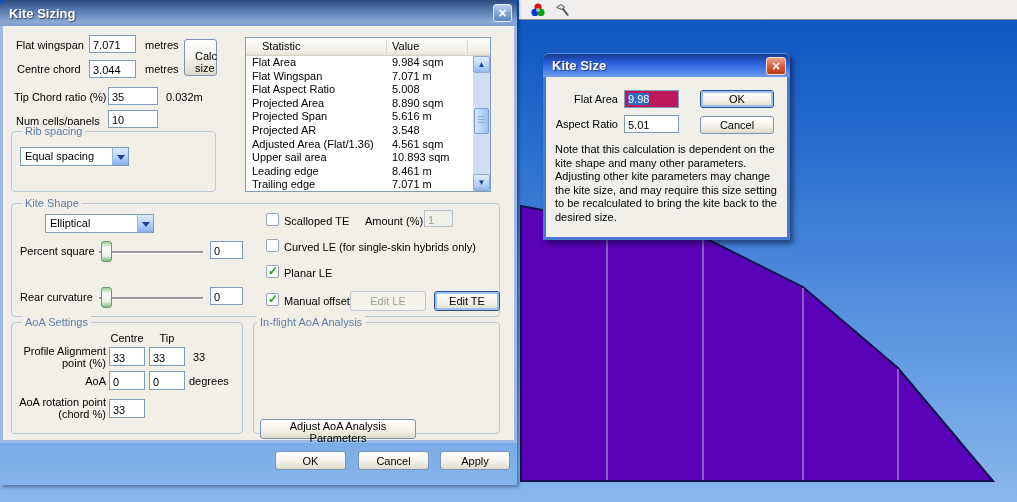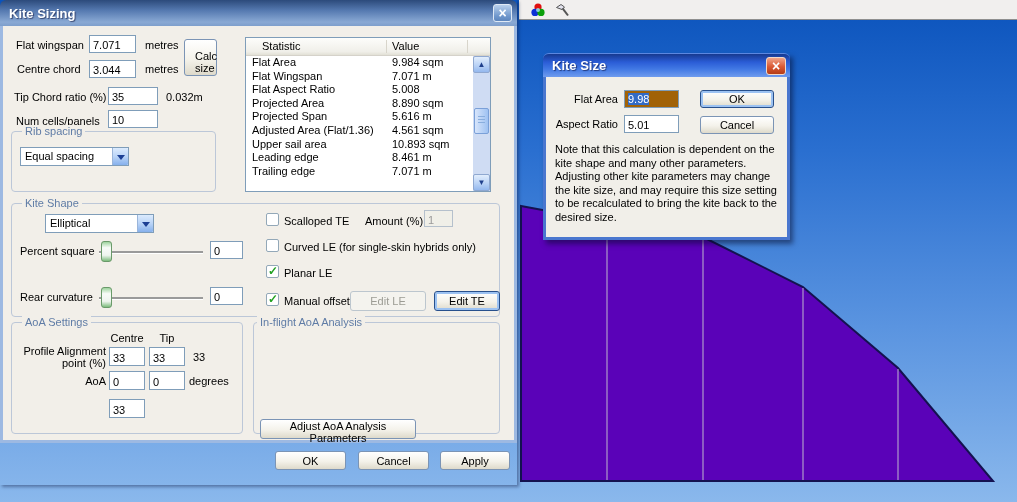--- a/index.html
+++ b/index.html
@@ -19,21 +19,21 @@
   .title-text { color:#fff; font-weight:bold; font-size:13px; padding-left:9px; text-shadow:1px 1px 1px rgba(0,0,40,.55); font-style:normal; }
   .closebtn { position:absolute; top:4px; width:19px; height:18px; border-radius:3px; color:#fff; font-weight:bold; font-size:14px; line-height:16px; text-align:center; }
   .client { position:relative; }
 
   .xpbtn { position:absolute; background:linear-gradient(180deg,#ffffff 0%,#f4f2ea 55%,#dedacb 100%); border:1px solid #7b94b5; border-radius:3px; font-size:11px; text-align:center; cursor:default; font-family:inherit; }
   .xpbtn.focused { border-color:#28508c; box-shadow:inset 0 0 0 2px #9cc2f2; }
   .xpbtn.disabled { color:#9c9c94; border-color:#bcc6ce; background:#f4f3ee; box-shadow:none; }
 
   .tbx { position:absolute; border:1px solid #7f9db9; background:#fff; font-size:11px; padding:2px 0 0 3px; font-family:inherit; }
   .tbx.disabled { color:#9a9a9a; background:#f0efe8; border-color:#b5c0cc; }
-  .fake-tbx { position:absolute; border:1px solid #7f9db9; background:#a16207; padding:2px 17px 0 3px; }
+  .fake-tbx { position:absolute; border:1px solid #7f9db9; background:#be185d; padding:2px 17px 0 3px; }
   .sel { background:#316ac5; color:#fff; }
 
   .grp { position:absolute; border:1px solid #bcc7d8; border-radius:4px;text-align:center; }
   .grp-lbl { position:absolute; top:-7px; background:#f2efe9; padding:0 3px; color:#5f7ca6; white-space:nowrap; }
 
   .lbl { position:absolute; white-space:nowrap; }
   .lbl-r { position:absolute; text-align:right; }
 
   .combo { position:absolute; height:19px; border:1px solid #7f9db9; background:#fff; }
   .combo-txt { position:absolute; left:4px; top:2px; white-space:nowrap; }
@@ -153,20 +153,24 @@
               </div>
               <div class="lv-row">
                 <span class="lv-c1">Projected Area</span>
                 <span class="lv-c2">8.890 sqm</span>
               </div>
               <div class="lv-row">
                 <span class="lv-c1">Projected Span</span>
                 <span class="lv-c2">5.616 m</span>
               </div>
               <div class="lv-row">
+                <span class="lv-c1">Projected AR</span>
+                <span class="lv-c2">3.548</span>
+              </div>
+              <div class="lv-row">
                 <span class="lv-c1">Adjusted Area (Flat/1.36)</span>
                 <span class="lv-c2">4.561 sqm</span>
               </div>
               <div class="lv-row">
                 <span class="lv-c1">Upper sail area</span>
                 <span class="lv-c2">10.893 sqm</span>
               </div>
               <div class="lv-row">
                 <span class="lv-c1">Leading edge</span>
                 <span class="lv-c2">8.461 m</span>
@@ -234,20 +238,21 @@
         <span class="lbl-r" style="left:6px;top:345px;width:97px">Profile Alignment point (%)</span>
         <input class="tbx" style="left: 106px; top: 347px; width: 36px; height: 19px;" value="33">
         <input class="tbx" style="left: 146px; top: 347px; width: 36px; height: 19px;" value="33">
         <span class="lbl" style="left:190px;top:351px">33</span>
 
         <span class="lbl-r" style="left:6px;top:375px;width:97px">AoA</span>
         <input class="tbx" style="left: 106px; top: 371px; width: 36px; height: 19px;" value="0">
         <input class="tbx" style="left: 146px; top: 371px; width: 36px; height: 19px;" value="0">
         <span class="lbl" style="left:186px;top:375px">degrees</span>
 
+        <span class="lbl-r" style="left:6px;top:396px;width:97px">AoA rotation point (chord %)</span>
         <input class="tbx" style="left: 106px; top: 399px; width: 36px; height: 19px;" value="33">
 
         <div class="grp" style="left:250px;top:322px;width:247px;height:112px">
           <span class="grp-lbl" style="left:3px">In-flight AoA Analysis</span>
         </div>
         <button class="xpbtn" style="left:257px;top:419px;width:156px;height:20px;z-index:1">Adjust AoA Analysis Parameters</button>
 
         <button class="xpbtn" style="left:272px;top:451px;width:71px;height:19px">OK</button>
         <button class="xpbtn" style="left:355px;top:451px;width:71px;height:19px">Cancel</button>
         <button class="xpbtn" style="left:437px;top:451px;width:70px;height:19px">Apply</button>

